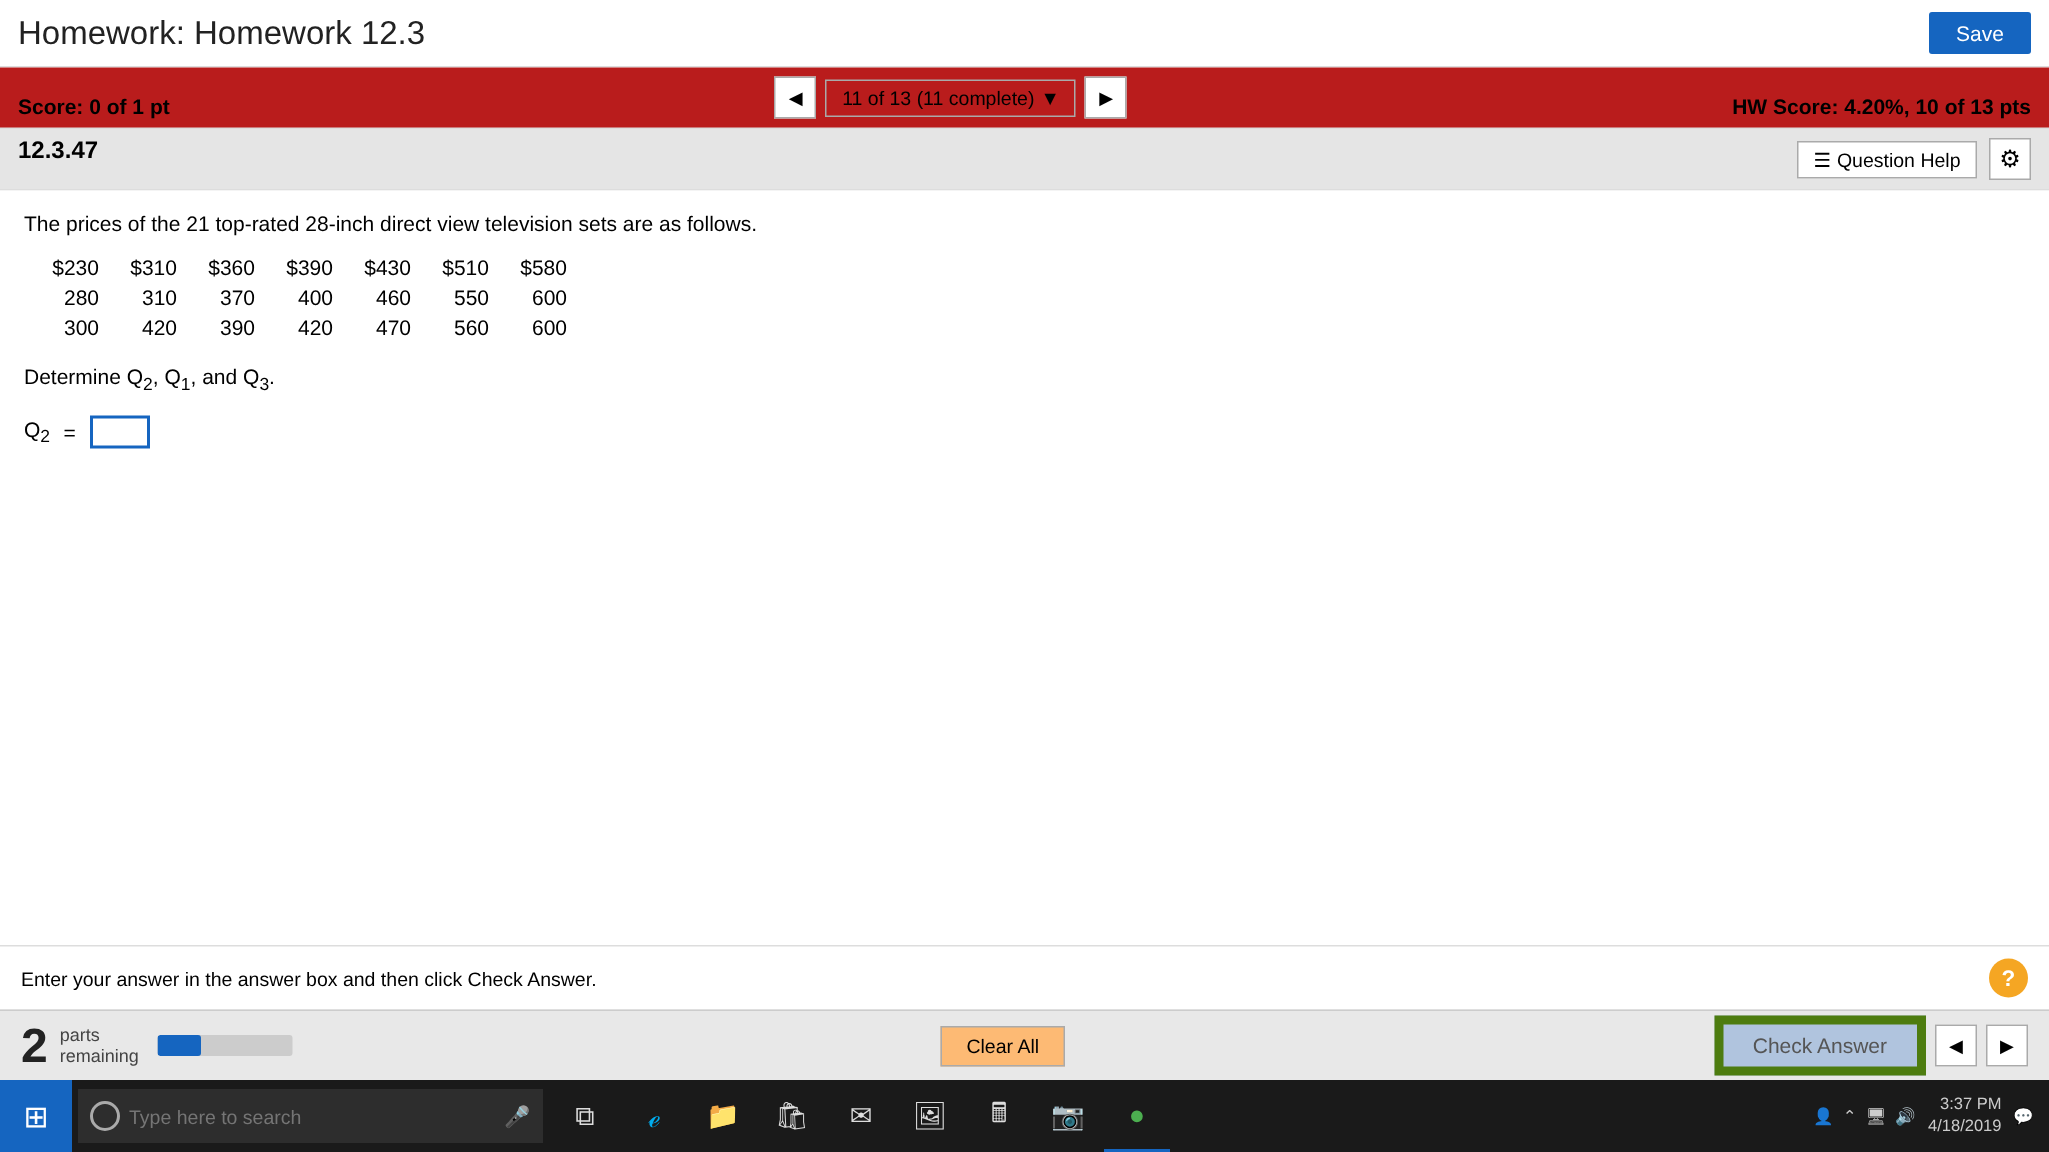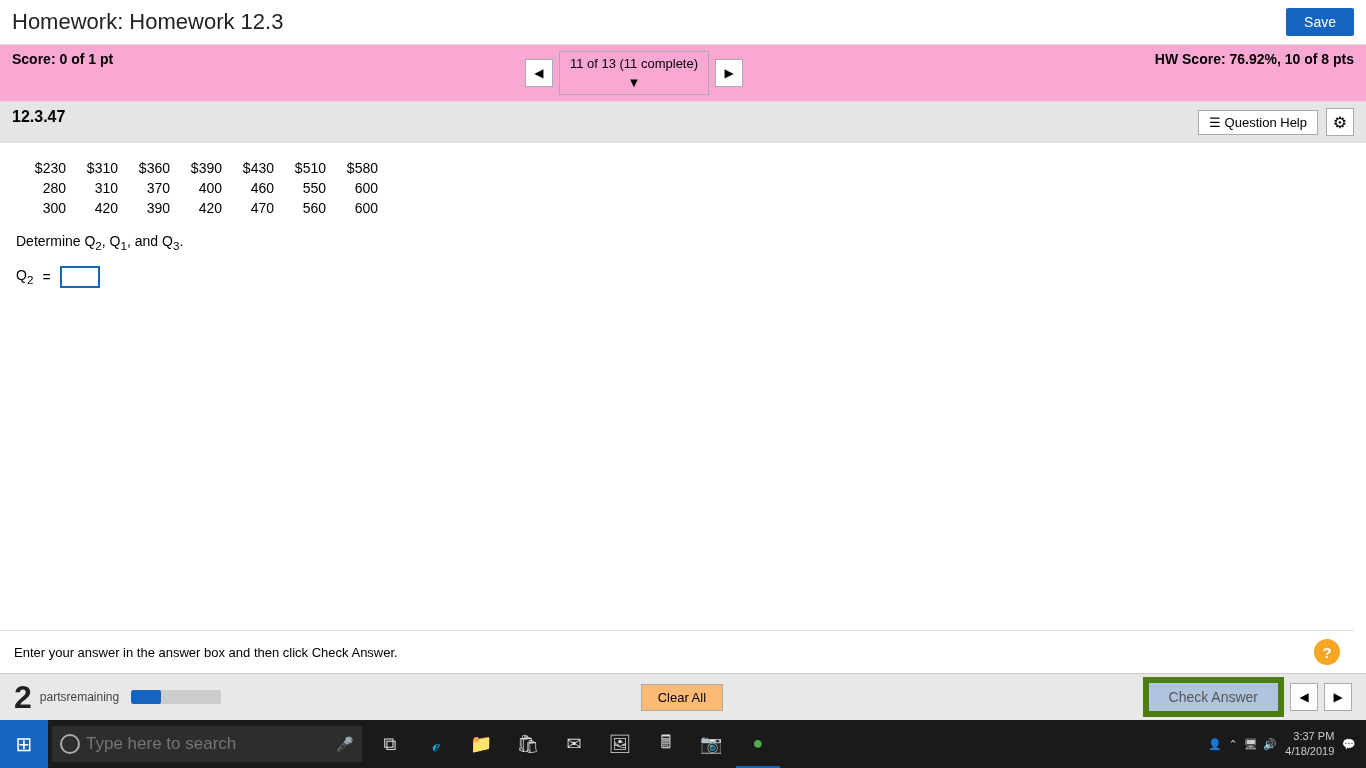--- a/index.html
+++ b/index.html
@@ -25,44 +25,43 @@
       border: none;
       padding: 6px 18px;
       font-size: 14px;
       cursor: pointer;
       border-radius: 2px;
     }
 
     
     #score-bar {
       display: flex;
-      align-items: flex-start;
+      align-items: flex-end;
       justify-content: space-between;
       padding: 6px 12px;
       border-bottom: 1px solid #ddd;
-      background: #f9a8d4;
+      background: #b91c1c;
     }
     #score-left { font-size: 14px; }
     #score-left span { font-weight: bold; }
     #nav-controls { display: flex; align-items: center; gap: 6px; }
     #nav-prev, #nav-next {
       border: 1px solid #aaa;
       background: #fff;
       cursor: pointer;
       width: 28px; height: 28px;
       display: flex; align-items: center; justify-content: center;
       font-size: 12px;
     }
     #nav-label {
       border: 1px solid #aaa;
       padding: 4px 10px;
       font-size: 13px;
       display: flex; align-items: center; gap: 4px;
       cursor: pointer;
-      flex-direction: column;
     }
     #hw-score { font-size: 14px; }
     #hw-score span { font-weight: bold; }
 
     
     #question-header {
       display: flex;
       align-items: flex-start;
       justify-content: space-between;
       padding: 6px 12px;
@@ -104,21 +103,21 @@
       border: 2px solid #1565c0;
       outline: none;
       font-size: 14px;
       text-align: center;
     }
 
     
     #bottom-instruction {
       position: absolute;
       bottom: 95px;
-      left: 0; right: 12px;
+      left: 0; right: 0;
       padding: 8px 14px;
       border-top: 1px solid #ddd;
       font-size: 13px;
       background: #fff;
       display: flex;
       align-items: center;
       justify-content: space-between;
     }
     #help-icon-circle {
       width: 26px; height: 26px;
@@ -139,21 +138,21 @@
       height: 47px;
       background: #e8e8e8;
       border-top: 1px solid #ccc;
       display: flex;
       align-items: center;
       justify-content: space-between;
       padding: 0 14px;
     }
     #parts-info { display: flex; align-items: center; gap: 8px; }
     #parts-number { font-size: 32px; font-weight: bold; color: #222; line-height: 1; }
-    #parts-label { font-size: 12px; color: #444; display: flex; flex-direction: row; }
+    #parts-label { font-size: 12px; color: #444; display: flex; flex-direction: column; }
     #progress-bar-container {
       width: 90px; height: 14px;
       background: #ccc;
       border-radius: 2px;
       overflow: hidden;
       margin-left: 4px;
     }
     #progress-bar-fill {
       height: 100%;
       background: #1565c0;
@@ -216,21 +215,21 @@
       width: 20px; height: 20px;
       border: 2px solid #aaa;
       border-radius: 50%;
       flex-shrink: 0;
     }
     #search-input-field {
       background: transparent;
       border: none;
       outline: none;
       color: #fdba74;
-      font-size: 17px;
+      font-size: 13px;
       flex: 1;
     }
     #mic-icon { color: #aaa; font-size: 14px; cursor: pointer; }
     #taskbar-icons {
       display: flex;
       align-items: center;
       gap: 2px;
       margin-left: 6px;
     }
     .taskbar-icon {
@@ -269,38 +268,39 @@
   <div id="nav-controls">
     <button id="nav-prev">◀</button>
     <div id="nav-label">
       <span>11 of 13 (11 complete)</span>
       <span>▼</span>
     </div>
     <button id="nav-next">▶</button>
   </div>
   <div id="hw-score">
     <span>HW Score:</span>
-    <span>76.92%, 10 of 8 pts</span>
+    <span>4.20%, 10 of 13 pts</span>
   </div>
 </div>
 
 <div id="question-header">
   <span id="question-number">12.3.47</span>
   <div id="question-header-right">
     <button id="question-help-btn">
       <span>☰</span>
       <span>Question Help</span>
     </button>
     <button id="settings-btn">
       <span>⚙</span>
     </button>
   </div>
 </div>
 
 <div id="main-content">
+  <p id="problem-text">The prices of the 21 top-rated 28-inch direct view television sets are as follows.</p>
   <table id="data-table">
     <tbody id="data-tbody">
         <tr>
           <td>$230</td>
           <td>$310</td>
           <td>$360</td>
           <td>$390</td>
           <td>$430</td>
           <td>$510</td>
           <td>$580</td>

